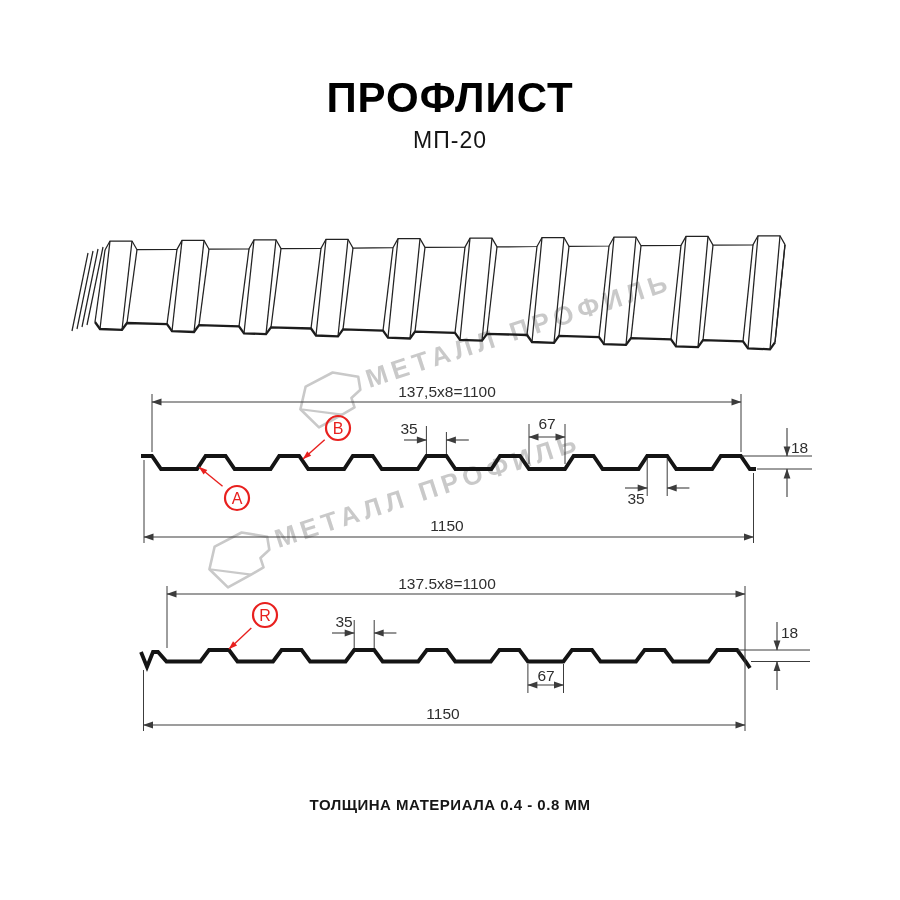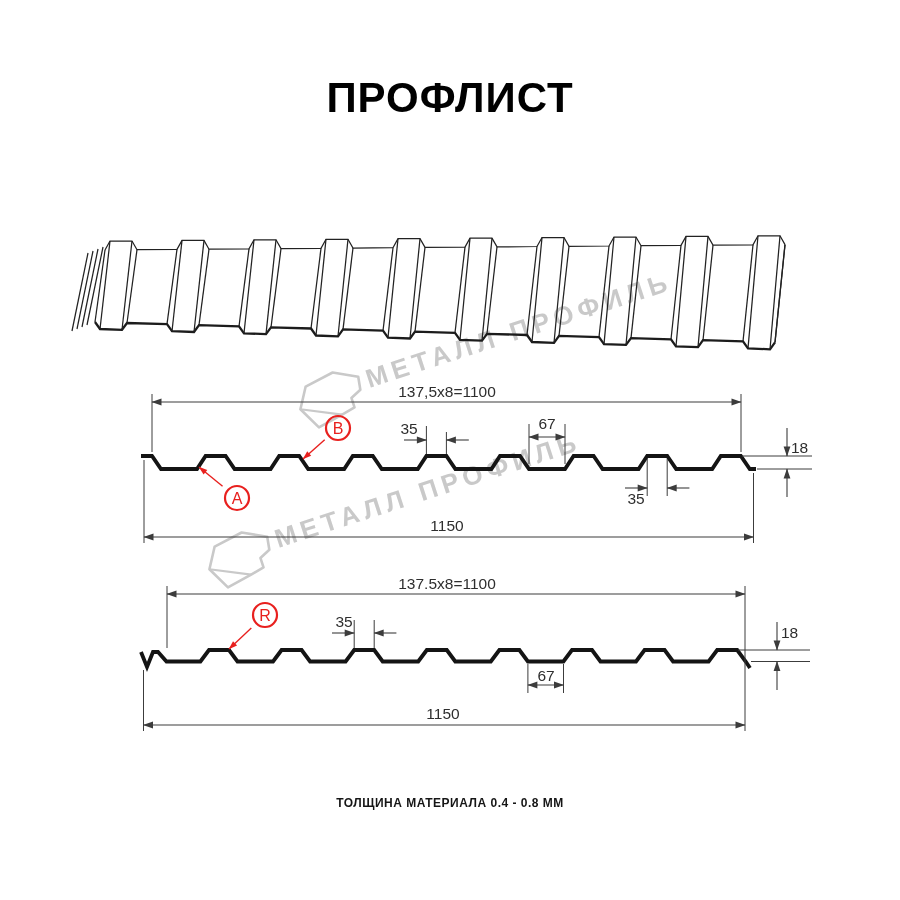--- a/index.html
+++ b/index.html
@@ -3,31 +3,32 @@
 <meta charset="utf-8">
 <style>
   html,body{margin:0;padding:0;background:#ffffff;}
   .canvas{position:relative;width:900px;height:900px;background:#ffffff;overflow:hidden;
           font-family:"Liberation Sans", sans-serif;}
   .abs{position:absolute;}
   .title{left:0;top:74px;width:900px;text-align:center;font-size:42px;font-weight:700;
          letter-spacing:1px;color:#000000;}
   .subtitle{left:0;top:127px;width:900px;text-align:center;font-size:23px;font-weight:400;
             letter-spacing:1px;color:#141414;}
-  .footer{left:0;top:796px;width:900px;text-align:center;font-size:12px;font-weight:700;
+  .footer{left:0;top:796px;width:900px;text-align:center;font-size:15px;font-weight:700;
           letter-spacing:0.5px;color:#161616;}
   svg{display:block;}
   .wm{pointer-events:none;}
 </style>
 </head>
 <body>
 
 <div class="canvas">
 
   <div class="abs title">ПРОФЛИСТ</div>
+  <div class="abs subtitle">МП-20</div>
 
   <svg class="abs wm" style="left:285px;top:248px;" width="480" height="210">
       <g transform="rotate(-18 83 133)">
       <g transform="translate(8,112)">
         <polygon points="2,27 14,7 44,2 67,14 65,27 54,32 54,42 40,45 14,50" fill="none" stroke="#c9c9c9" stroke-width="2.6" stroke-linejoin="round"></polygon>
         <polyline points="2,27 40,45" fill="none" stroke="#c9c9c9" stroke-width="2.2"></polyline>
       </g>
       <text x="82" y="140" font-size="26" font-weight="700" letter-spacing="5" textLength="320" lengthAdjust="spacingAndGlyphs" fill="#c9c9c9" font-family="Liberation Sans, sans-serif">МЕТАЛЛ ПРОФИЛЬ</text>
     </g>
     </svg>

